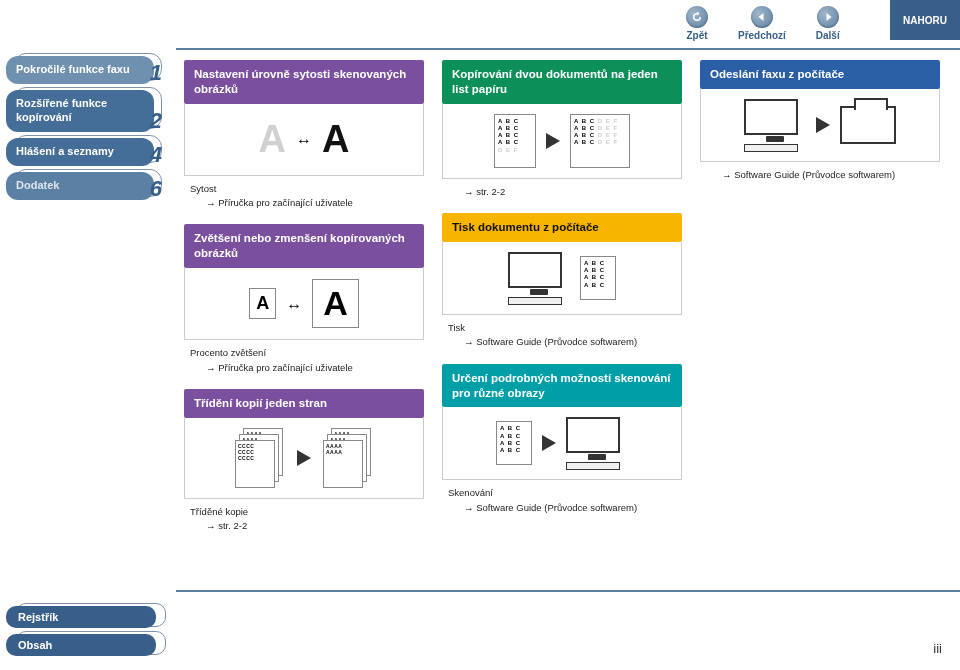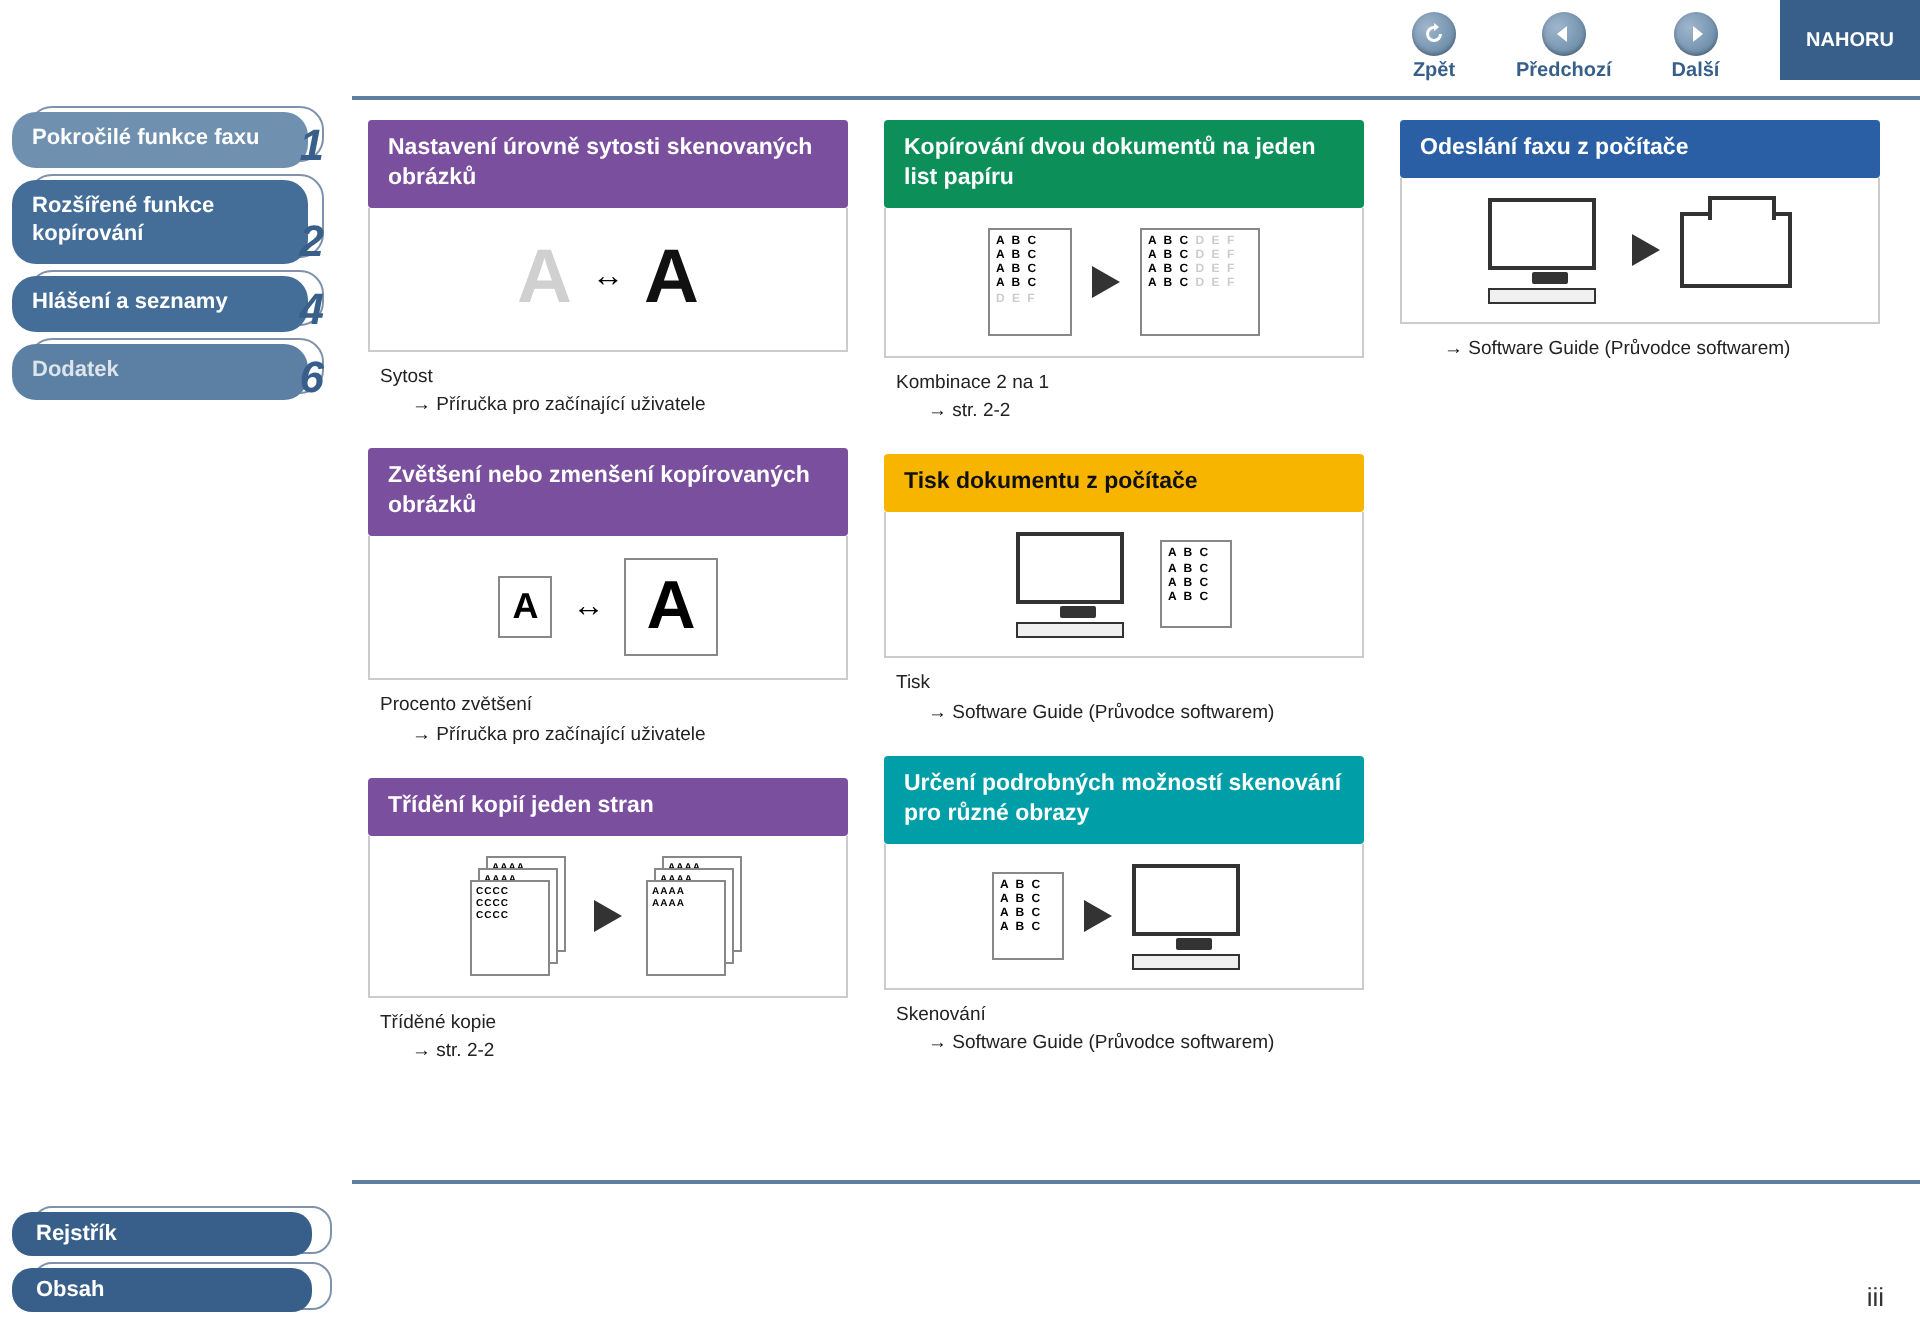--- a/index.html
+++ b/index.html
@@ -1,20 +1,20 @@
 <!DOCTYPE html>
 <html><head>
 <meta charset="utf-8">
 <style>
   * { box-sizing: border-box; margin: 0; padding: 0; }
   body { font-family: Arial, Helvetica, sans-serif; background: #fff; width: 960px; height: 670px; position: relative; overflow: hidden; }
 
   
   .topbar { position: absolute; top: 0; right: 0; width: 280px; height: 52px; }
-  .nav-btns { display: flex; gap: 30px; padding: 6px 0 0 6px; align-items: flex-start; margin-left: 20px; }
+  .nav-btns { display: flex; gap: 30px; padding: 6px 0 0 6px; align-items: flex-start; }
   .nav-item { display: flex; flex-direction: column; align-items: center; font-size: 10px; color: #375f8a; font-weight: bold; }
   .nav-icon { width: 22px; height: 22px; border-radius: 50%; background: radial-gradient(circle at 35% 35%, #9fb6cc, #5c7e9e); display: flex; align-items: center; justify-content: center; margin-bottom: 2px; box-shadow: inset 0 -1px 2px rgba(0,0,0,0.3); }
   .nav-icon svg { width: 12px; height: 12px; fill: #fff; }
   .nahoru { position: absolute; top: 0; right: 0; width: 72px; height: 40px; background: #385f8a; color: #fff; font-size: 10px; font-weight: bold; display: flex; align-items: center; justify-content: center; border-left: 2px solid #fff; }
   .divider-top { position: absolute; top: 48px; left: 176px; right: 0; height: 2px; background: #5f7fa0; }
 
   
   .leftnav { position: absolute; left: 6px; top: 56px; width: 166px; }
   .tab { position: relative; width: 150px; margin-bottom: 6px; }
   .tab-back { position: absolute; right: -6px; top: -3px; width: 148px; height: 100%; background: #fff; border: 1px solid #7f92ac; border-radius: 12px; z-index: 0; }
@@ -230,21 +230,20 @@
           <div class="arrow-right"></div>
           <div class="sheet" style="width:60px">
             <span>A B C</span> <span class="faded">D E F</span><br>
             <span>A B C</span> <span class="faded">D E F</span><br>
             <span>A B C</span> <span class="faded">D E F</span><br>
             <span>A B C</span> <span class="faded">D E F</span>
           </div>
         </div>
       </div>
       <div class="card-ref">
-        <span class="ref-title">Kombinace 2 na 1</span>
         <span class="ref-link"><span class="arrow">→ </span><span>str. 2-2</span></span>
       </div>
     </div>
 
     <div>
       <div class="card-head bg-yellow">Tisk dokumentu z počítače</div>
       <div class="card-body">
         <div class="ill">
           <div class="monitor">
               <div class="screen"></div>

